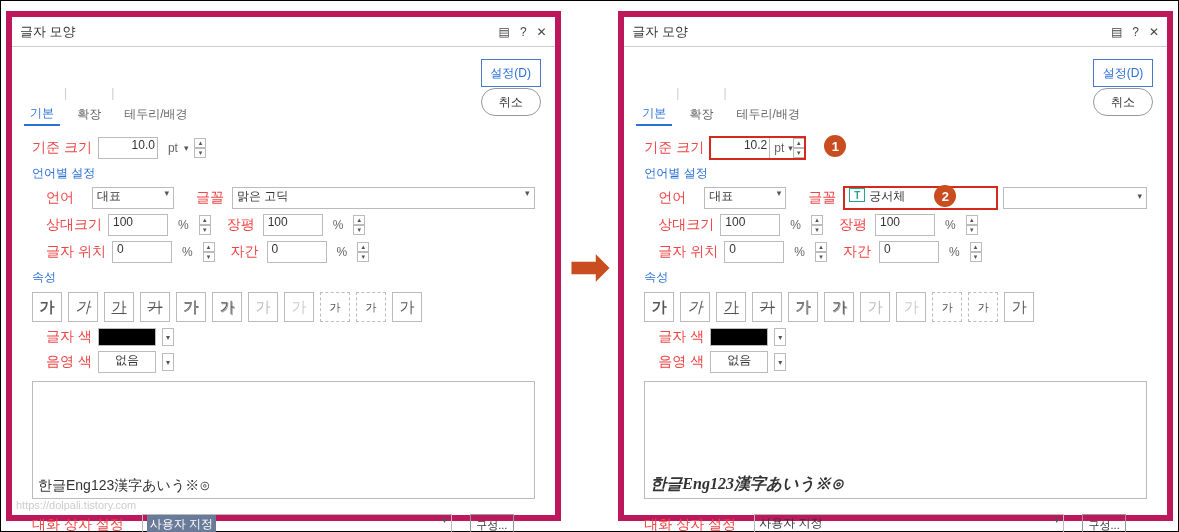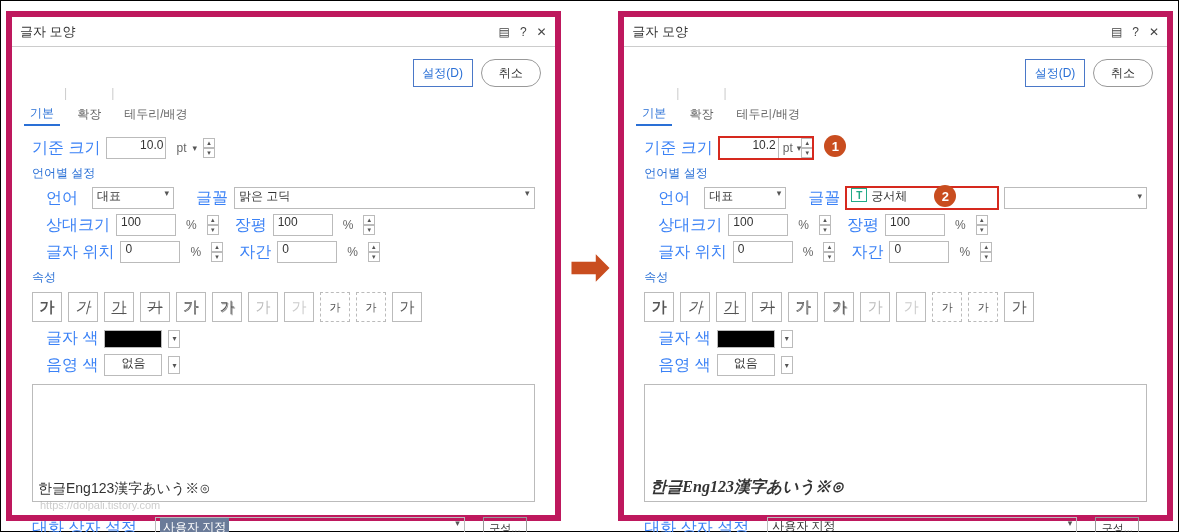--- a/index.html
+++ b/index.html
@@ -8,21 +8,21 @@
 .dialog { border: 6px solid #be185d; width: 558px; height: 510px; background: #fff; position: relative; margin: 5px; }
 .titlebar { height: 30px; border-bottom: 1px solid #ccc; display: flex; align-items: center; padding: 0 8px; background: #fff; }
 .title-text { font-size: 13px; flex: 1; }
 .title-icons { display: flex; gap: 10px; align-items: center; color: #444; }
 .tabs { display: flex; align-items: center; padding: 12px 12px 6px 12px; gap: 4px; }
 .tab { font-size: 12px; color: #666; padding: 2px 6px; cursor: pointer; margin-top: 44px; }
 .tab.active { color: #2a70d6; border-bottom: 2px solid #2a70d6; }
 .tab-sep { color: #ccc; }
 .content { padding: 0 20px; }
 .row { display: flex; align-items: center; margin: 5px 0; gap: 6px; }
-.label { color: #3b82f6; min-width: 52px; font-size: 16px; }
+.label { color: #ef4444; min-width: 52px; font-size: 14px; }
 .section { color: #2a70d6; font-size: 12px; margin: 6px 0 4px 0; font-weight: normal; }
 .inputbox { border: 1px solid #bbb; height: 22px; padding: 0 4px; font-size: 12px; display: flex; align-items: flex-start; }
 .sizebox { width: 60px; justify-content: flex-end; padding-right: 2px; }
 .unit { color: #666; margin: 0 4px; }
 .spin { width: 12px; display: flex; flex-direction: column; }
 .spin .s { height: 10px; border: 1px solid #bbb; font-size: 7px; text-align: center; line-height: 8px; color: #555; cursor: pointer; }
 .ddl { border: 1px solid #bbb; height: 22px; width: 82px; display: flex; padding: 0 4px; position: relative; }
 .ddl .arrow { position: absolute; right: 4px; font-size: 9px; color: #555; }
 .fontbox { flex: 1; position: relative; }
 .fonticon { width: 16px; height: 14px; margin-right: 4px; display: inline-flex; align-items: center; justify-content: center; font-size: 10px; font-weight: bold; border: 1px solid #2a8; color: #2a8; }
@@ -37,28 +37,28 @@
 .stylebtn.shadow { text-shadow: 1px 1px #999; }
 .stylebtn.sup { font-size: 11px; }
 .stylebtn.sub { font-size: 11px; }
 .stylebtn.dotted { border-style: dashed; font-size: 11px; }
 .colorbox { width: 58px; height: 18px; border: 1px solid #bbb; background: #000; }
 .colordrop { width: 12px; height: 18px; border: 1px solid #bbb; display: flex; align-items: center; justify-content: center; font-size: 8px; color: #555; }
 .preview { border: 1px solid #bbb; height: 118px; margin: 8px 0; position: relative; }
 .preview-text { position: absolute; bottom: 3px; left: 5px; font-size: 14px; }
 .preview-text.cursive { font-family: serif; font-style: italic; font-weight: bold; font-size: 16px; }
 .bottom { display: flex; align-items: center; gap: 18px; padding: 6px 20px; border-top: 1px solid transparent; }
-.right-buttons { position: absolute; right: 14px; top: 42px; display: flex; flex-direction: row; gap: 8px; }
+.right-buttons { position: absolute; right: 14px; top: 42px; display: flex; flex-direction: column; gap: 1px; }
 .btn { border: 1px solid #4a78c8; width: 60px; height: 28px; display: flex; align-items: center; justify-content: center; font-size: 12px; cursor: pointer; color: #2a70d6; }
 .btn.cancel { border-color: #999; color: #333; border-radius: 14px; }
 .btn.config { border-color: #999; color: #333; width: 44px; height: 22px; font-size: 11px; }
 .arrow-big { font-size: 48px; color: #c94d1f; width: 48px; text-align: center; font-weight: bold; }
 .highlight-red { outline: 2px solid #d6291e; outline-offset: -1px; }
 .badge { width: 22px; height: 22px; border-radius: 50%; background: #c94d1f; color: #fff; display: flex; align-items: center; justify-content: center; font-weight: bold; font-size: 13px; position: absolute; }
-.watermark { position: absolute; bottom: 4px; left: 4px; color: #aaa; font-size: 11px; opacity: 0.6; margin-left: 24px; }
+.watermark { position: absolute; bottom: 4px; left: 4px; color: #aaa; font-size: 11px; opacity: 0.6; }
 .sel-highlight { background: #6a7b99; color: #fff; padding: 1px 3px; }
 </style>
 </head>
 <body>
 
 <div class="container">
 
 <div class="dialog">
   <div class="titlebar">
     <span class="title-text">글자 모양</span>

